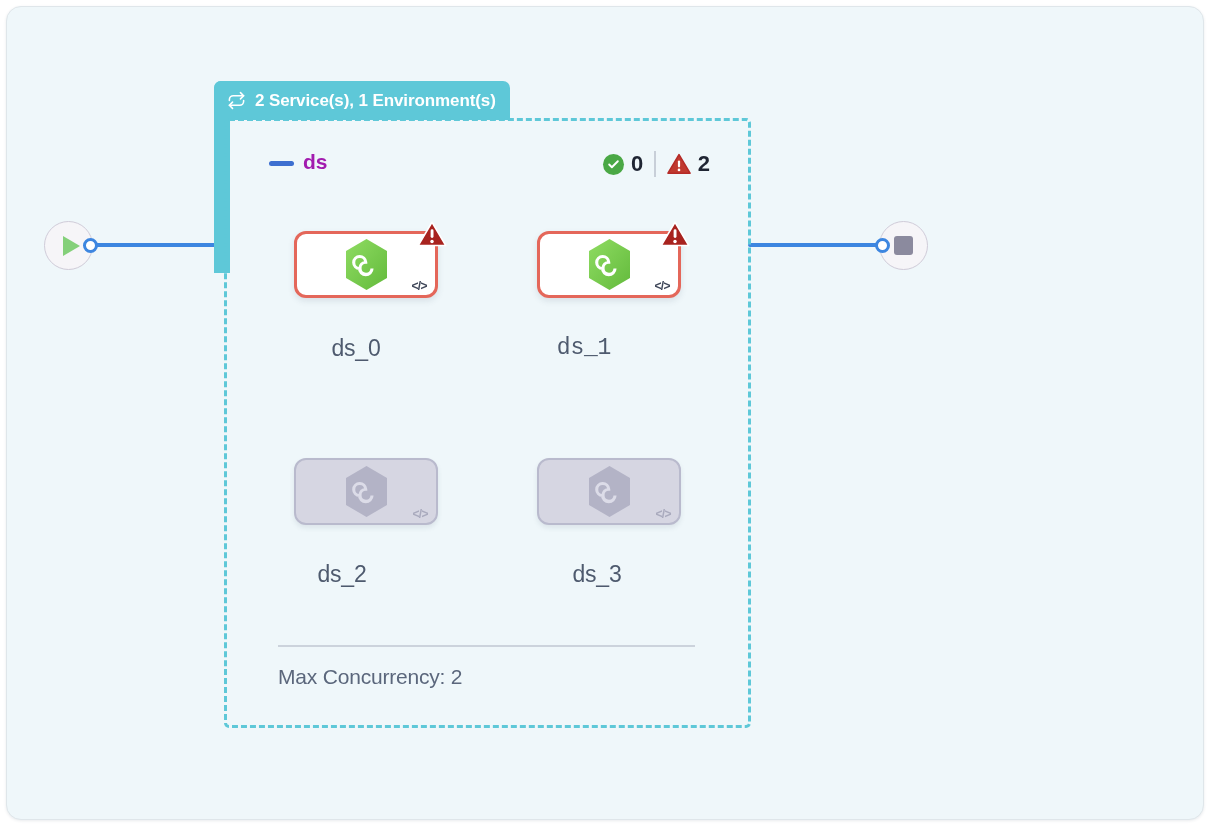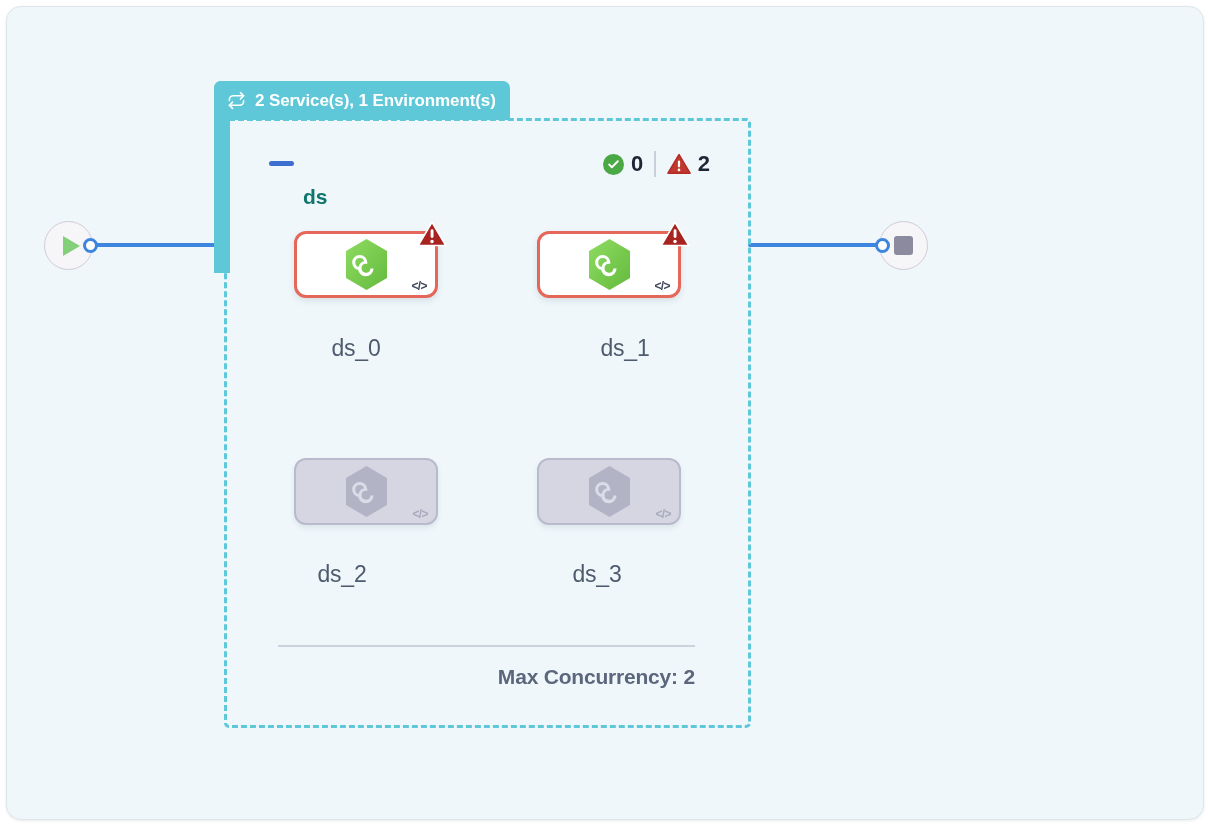--- a/index.html
+++ b/index.html
@@ -147,23 +147,22 @@
     height: 5px;
     background: #3d6fd0;
     border-radius: 3px;
   }
   .group-name {
     position: absolute;
     left: 38px;
     top: 3px;
     font-size: 21px;
     font-weight: bold;
-    color: #0f766e;
+    color: #a21caf;
     letter-spacing: -0.2px;
-    margin-top: 35px;
   }
 
   .status-group {
     position: absolute;
     right: 0;
     top: 0;
     display: flex;
     align-items: center;
     gap: 9px;
     height: 34px;
@@ -241,42 +240,42 @@
   .svc-label {
     position: absolute;
     width: 144px;
     text-align: center;
     font-size: 23px;
     color: #4e5a6e;
     letter-spacing: -0.2px;
     z-index: 6;
   }
   .lbl-0 { left: 277px; top: 328px; }
-  .lbl-1 { left: 546px; top: 328px; }
+  .lbl-1 { left: 505px; top: 328px; font-family: Liberation Mono, monospace; }
   .lbl-2 { left: 263px; top: 554px; }
   .lbl-3 { left: 518px; top: 554px; }
 
   
   .footer-rule {
     position: absolute;
     left: 271px;
     top: 638px;
     width: 417px;
     height: 1.5px;
     background: #ccd3dc;
     z-index: 6;
   }
   .footer-text {
     position: absolute;
     left: 271px;
     top: 658px;
     width: 417px;
-    text-align: right;
+    text-align: left;
     font-size: 21px;
-    font-weight: bold;
+    font-weight: normal;
     color: #5b677c;
     letter-spacing: -0.2px;
     z-index: 6;
   }
 </style>
 </head>
 <body>
 
 <div class="canvas">
 

